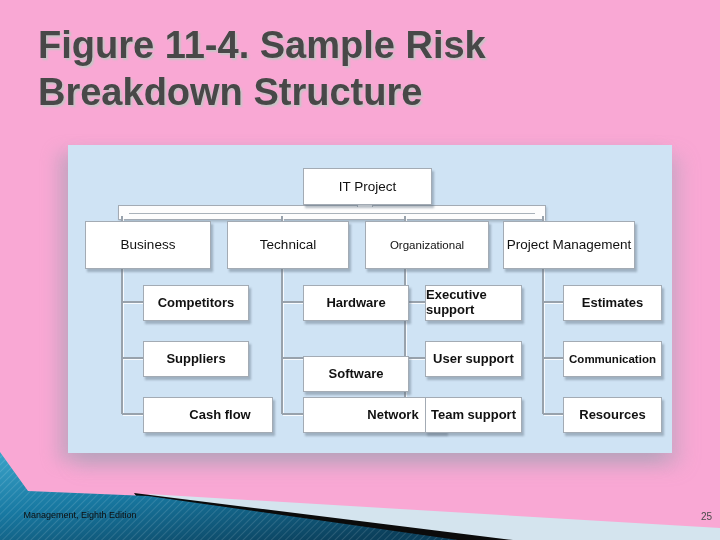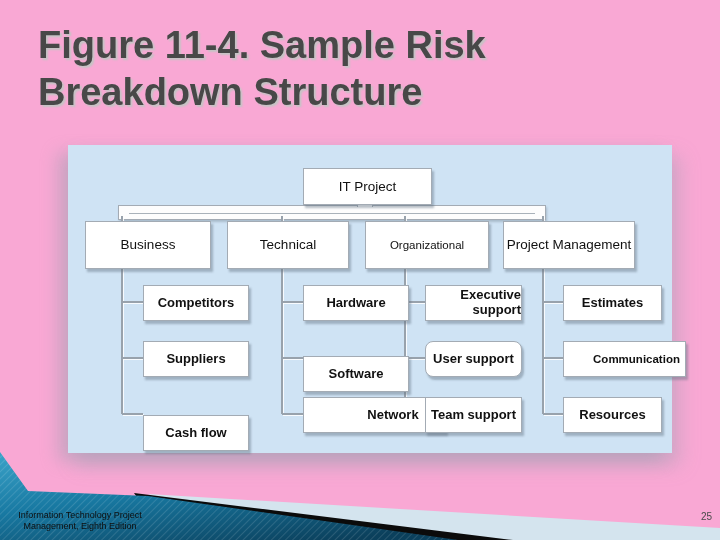--- a/index.html
+++ b/index.html
@@ -7,21 +7,21 @@
          font-family:"Liberation Sans","DejaVu Sans",sans-serif;}
   .title{position:absolute;left:38px;top:22px;width:640px;
          font-size:38px;font-weight:bold;line-height:47px;color:#484848;
          text-shadow:2px 2px 2px #c4c4c4;letter-spacing:0;}
   .panel{position:absolute;left:68px;top:145px;width:604px;height:308px;
          background:var(--panel-bg,#cfe3f4);
          box-shadow:-10px 8px 16px rgba(150,160,175,.45), 8px 12px 18px rgba(150,160,175,.38);}
   .box{position:absolute;background:var(--box-bg,#ffffff);
        border:1px solid var(--box-border,#a3abb4);
        box-shadow:2px 3px 2px rgba(100,115,130,.45);
-       display:flex;align-items:center;justify-content:center;text-align:right;
+       display:flex;align-items:center;justify-content:center;text-align:left;
        color:#111;font-size:13.5px;line-height:1.12;z-index:3;}
   .box.child{font-size:13px;font-weight:bold;}
   .conn{position:absolute;background:var(--connector,#98a2ac);
         box-shadow:1px 1px 0 rgba(255,255,255,.85);z-index:2;}
   .railbar{position:absolute;left:118px;top:205px;width:426px;height:13px;
            background:#fdfdfd;border:1px solid #a3abb4;
            box-shadow:1px 2px 2px rgba(100,115,130,.35);z-index:2;}
   .railbar .groove{position:absolute;left:10px;right:10px;top:7px;height:1px;background:#a9b2ba;}
   .roottab{position:absolute;left:357px;top:200px;width:14px;height:7px;background:#fdfdfd;
            border-left:1px solid #a3abb4;border-right:1px solid #a3abb4;z-index:3;}
@@ -49,46 +49,46 @@
       <div class="roottab"></div>
       <div class="box" style="left: 303px; top: 168px; width: 127px; height: 35px; position: absolute;">IT Project</div>
       <div class="conn" style="left: 121px; top: 216px; width: 2px; height: 6px; position: absolute;"></div>
       <div class="box" style="left: 85px; top: 221px; width: 124px; height: 46px; position: absolute;">Business</div>
       <div class="conn" style="left: 121px; top: 267px; width: 2px; height: 147px; position: absolute;"></div>
       <div class="conn" style="left: 122px; top: 301px; width: 21px; height: 2px; position: absolute;"></div>
       <div class="box child" style="left: 143px; top: 285px; width: 104px; height: 34px; position: absolute;">Competitors</div>
       <div class="conn" style="left: 122px; top: 357px; width: 21px; height: 2px; position: absolute;"></div>
       <div class="box child" style="left: 143px; top: 341px; width: 104px; height: 34px; position: absolute;">Suppliers</div>
       <div class="conn" style="left: 122px; top: 413px; width: 21px; height: 2px; position: absolute;"></div>
-      <div class="box child" style="left: 143px; top: 415px; width: 104px; height: 34px; position: absolute;">Cash flow</div>
+      <div class="box child" style="left: 143px; top: 397px; width: 104px; height: 34px; position: absolute; padding-left: 24px;">Cash flow</div>
       <div class="conn" style="left: 281px; top: 216px; width: 2px; height: 6px; position: absolute;"></div>
       <div class="box" style="left: 227px; top: 221px; width: 120px; height: 46px; position: absolute;">Technical</div>
       <div class="conn" style="left: 281px; top: 267px; width: 2px; height: 147px; position: absolute;"></div>
       <div class="conn" style="left: 282px; top: 301px; width: 21px; height: 2px; position: absolute;"></div>
       <div class="box child" style="left: 303px; top: 285px; width: 104px; height: 34px; position: absolute;">Hardware</div>
       <div class="conn" style="left: 282px; top: 357px; width: 21px; height: 2px; position: absolute;"></div>
       <div class="box child" style="left: 303px; top: 356px; width: 104px; height: 34px; position: absolute;">Software</div>
       <div class="conn" style="left: 282px; top: 413px; width: 21px; height: 2px; position: absolute;"></div>
       <div class="box child" style="left: 303px; top: 397px; width: 104px; height: 34px; position: absolute; padding-left: 37px;">Network</div>
       <div class="conn" style="left: 404px; top: 216px; width: 2px; height: 6px; position: absolute;"></div>
       <div class="box" style="left: 365px; top: 221px; width: 122px; height: 46px; position: absolute; font-size: 11.5px;">Organizational</div>
       <div class="conn" style="left: 404px; top: 267px; width: 2px; height: 147px; position: absolute;"></div>
       <div class="conn" style="left: 405px; top: 301px; width: 20px; height: 2px; position: absolute;"></div>
       <div class="box child" style="left: 425px; top: 285px; width: 95px; height: 34px; position: absolute;">Executive support</div>
       <div class="conn" style="left: 405px; top: 357px; width: 20px; height: 2px; position: absolute;"></div>
-      <div class="box child" style="left: 425px; top: 341px; width: 95px; height: 34px; position: absolute; border-radius: 8px;">User support</div>
+      <div class="box child" style="left: 425px; top: 341px; width: 95px; height: 34px; position: absolute;">User support</div>
       <div class="conn" style="left: 405px; top: 413px; width: 20px; height: 2px; position: absolute;"></div>
       <div class="box child" style="left: 425px; top: 397px; width: 95px; height: 34px; position: absolute;">Team support</div>
       <div class="conn" style="left: 542px; top: 216px; width: 2px; height: 6px; position: absolute;"></div>
       <div class="box" style="left: 503px; top: 221px; width: 130px; height: 46px; position: absolute;">Project Management</div>
       <div class="conn" style="left: 542px; top: 267px; width: 2px; height: 147px; position: absolute;"></div>
       <div class="conn" style="left: 543px; top: 301px; width: 20px; height: 2px; position: absolute;"></div>
       <div class="box child" style="left: 563px; top: 285px; width: 97px; height: 34px; position: absolute;">Estimates</div>
       <div class="conn" style="left: 543px; top: 357px; width: 20px; height: 2px; position: absolute;"></div>
-      <div class="box child" style="left: 563px; top: 341px; width: 97px; height: 34px; position: absolute; font-size: 11.5px; padding-left: 24px;">Communication</div>
+      <div class="box child" style="left: 563px; top: 341px; width: 97px; height: 34px; position: absolute; font-size: 11.5px;">Communication</div>
       <div class="conn" style="left: 543px; top: 413px; width: 20px; height: 2px; position: absolute;"></div>
       <div class="box child" style="left: 563px; top: 397px; width: 97px; height: 34px; position: absolute;">Resources</div>
     </div>
 
   <svg class="decor" viewBox="0 0 720 90" preserveAspectRatio="none">
     <defs>
       <linearGradient id="tealGrad" x1="0" y1="0" x2="0.75" y2="1">
         <stop offset="0" stop-color="#3ba3c9"></stop>
         <stop offset="0.45" stop-color="#1879a2"></stop>
         <stop offset="1" stop-color="#0b405c"></stop>
@@ -97,19 +97,18 @@
         <line x1="0" y1="0" x2="0" y2="5" stroke="rgba(255,255,255,0.16)" stroke-width="1.5"></line>
       </pattern>
     </defs>
     <polygon points="148,44 720,78 720,90 262,90" fill="#d4e4ee"></polygon>
     <polygon points="134,43 513,90 283,90 139,50" fill="#0b0b0b"></polygon>
     <polygon points="0,2 28,41 148,46 458,90 0,90" fill="url(#tealGrad)"></polygon>
     <polygon points="0,2 28,41 148,46 458,90 0,90" fill="url(#tealStripes)"></polygon>
   </svg>
 
   <div class="footer">
-    <div>Information Technology Project</div>
     <div>Management, Eighth Edition</div>
   </div>
 
   <div class="pageno">25</div>
 
 </div>
 
 </body></html>

